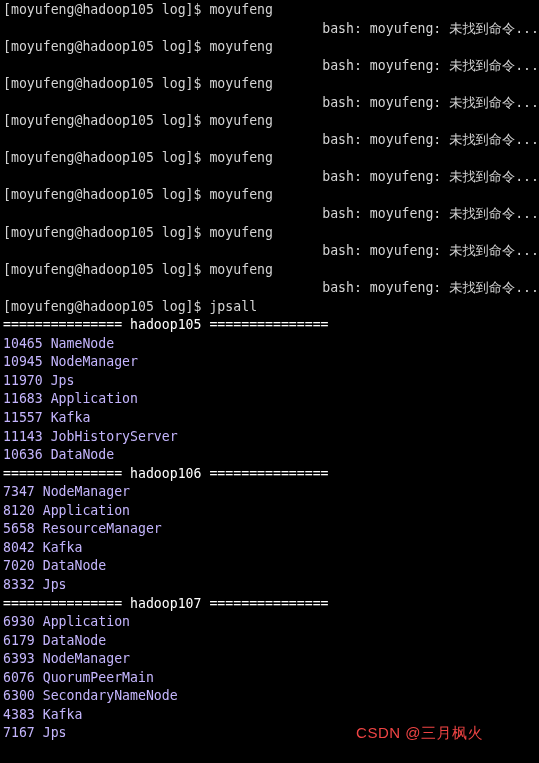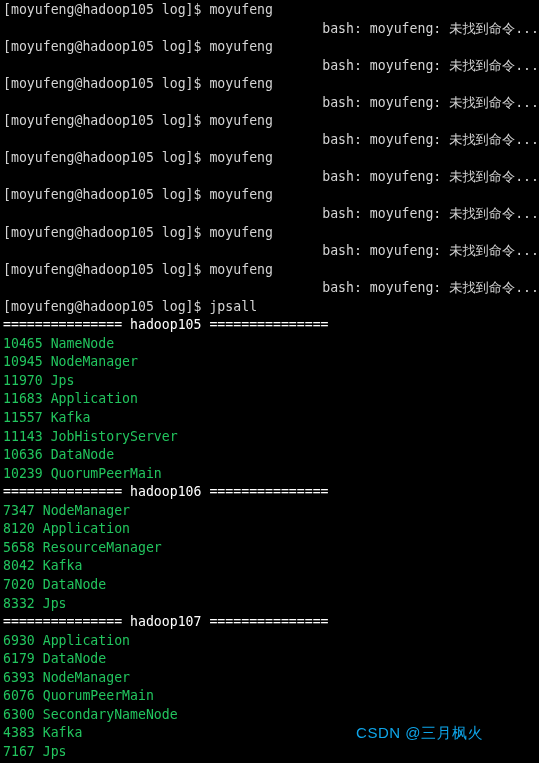--- a/index.html
+++ b/index.html
@@ -43,29 +43,29 @@
     color: #ffffff;
   }
   .line.prompt {
     color: #d4d4d4;
   }
   .line.err {
     color: #d4d4d4;
     text-align: right;
   }
   .line.proc {
-    color: #22c55e;
+    color: #c4b5fd;
   }
   #watermark {
     position: absolute;
     right: 11px;
     bottom: 20px;
     font-family: "Liberation Sans", "DejaVu Sans", sans-serif;
     font-size: 15px;
-    color: #0ea5e9;
+    color: #ef4444;
     letter-spacing: 0.5px;
     white-space: nowrap;
     user-select: none;
   }
 </style>
 </head>
 <body>
 
 <div id="terminal">
   <div id="screen">
@@ -87,21 +87,20 @@
       <span class="line err">bash: moyufeng: 未找到命令...</span>
       <span class="line prompt">[moyufeng@hadoop105 log]$ jpsall</span>
       <span class="line sep">=============== hadoop105 ===============</span>
       <span class="line proc">10465 NameNode</span>
       <span class="line proc">10945 NodeManager</span>
       <span class="line proc">11970 Jps</span>
       <span class="line proc">11683 Application</span>
       <span class="line proc">11557 Kafka</span>
       <span class="line proc">11143 JobHistoryServer</span>
       <span class="line proc">10636 DataNode</span>
-      <span class="line proc">10239 QuorumPeerMain</span>
       <span class="line sep">=============== hadoop106 ===============</span>
       <span class="line proc">7347 NodeManager</span>
       <span class="line proc">8120 Application</span>
       <span class="line proc">5658 ResourceManager</span>
       <span class="line proc">8042 Kafka</span>
       <span class="line proc">7020 DataNode</span>
       <span class="line proc">8332 Jps</span>
       <span class="line sep">=============== hadoop107 ===============</span>
       <span class="line proc">6930 Application</span>
       <span class="line proc">6179 DataNode</span>

